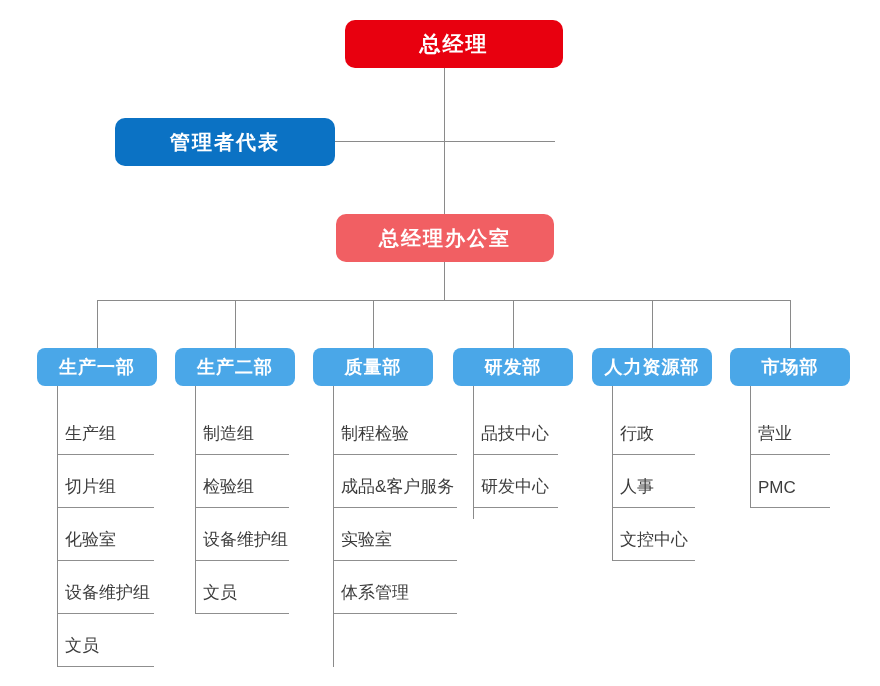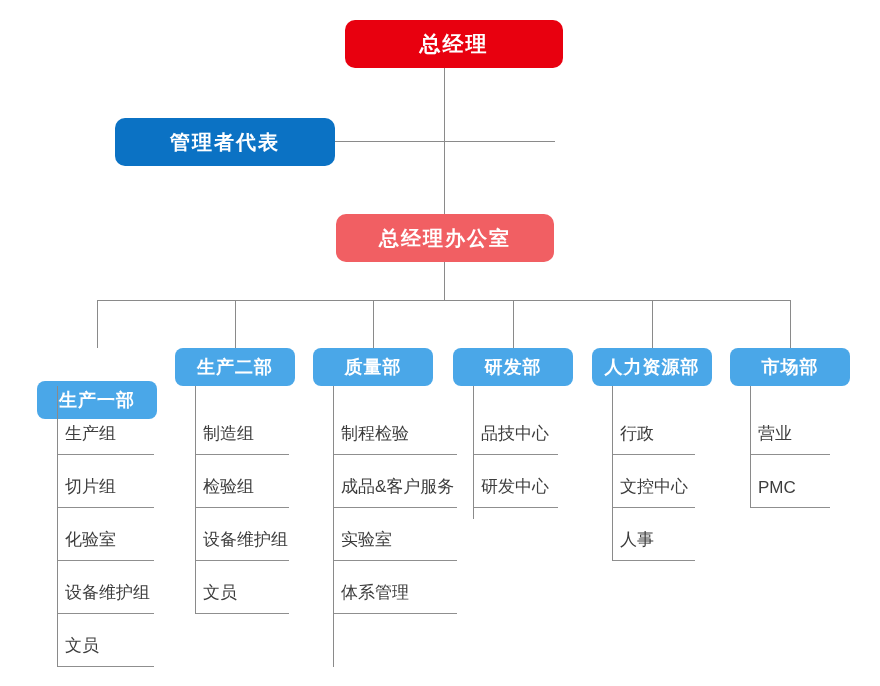--- a/index.html
+++ b/index.html
@@ -64,21 +64,21 @@
   <div class="line h" style="left:97px;top:300px;width:694px;"></div>
 
   <div class="box red" style="left:336px;top:20px;width:218px;height:48px;">总经理</div>
 
   <div class="box blue" style="left:115px;top:118px;width:220px;height:48px;">管理者代表</div>
 
   <div class="box salmon" style="left:336px;top:214px;width:218px;height:48px;">总经理办公室</div>
 
   <div id="departments">
       <div class="line v" style="left: 97px; top: 300px; height: 48px;"></div>
-      <div class="dept-box" style="left: 37px; top: 348px; width: 120px; height: 38px; margin-top: 33px;">生产一部</div>
+      <div class="dept-box" style="left: 37px; top: 348px; width: 120px; height: 38px;">生产一部</div>
       <div class="column" style="left: 57px; top: 386px; width: 97px; height: 281px;">
         <div class="col-spacer"></div>
         <div class="unit">生产组</div>
         <div class="unit">切片组</div>
         <div class="unit">化验室</div>
         <div class="unit">设备维护组</div>
         <div class="unit">文员</div>
       </div>
       <div class="line v" style="left: 235px; top: 300px; height: 48px;"></div>
       <div class="dept-box" style="left: 175px; top: 348px; width: 120px; height: 38px;">生产二部</div>
@@ -103,22 +103,22 @@
       <div class="column" style="left: 473px; top: 386px; width: 85px; height: 133px;">
         <div class="col-spacer"></div>
         <div class="unit">品技中心</div>
         <div class="unit">研发中心</div>
       </div>
       <div class="line v" style="left: 652px; top: 300px; height: 48px;"></div>
       <div class="dept-box" style="left: 592px; top: 348px; width: 120px; height: 38px;">人力资源部</div>
       <div class="column" style="left: 612px; top: 386px; width: 83px; height: 175px;">
         <div class="col-spacer"></div>
         <div class="unit">行政</div>
+        <div class="unit">人事</div>
         <div class="unit">文控中心</div>
-        <div class="unit">人事</div>
       </div>
       <div class="line v" style="left: 790px; top: 300px; height: 48px;"></div>
       <div class="dept-box" style="left: 730px; top: 348px; width: 120px; height: 38px;">市场部</div>
       <div class="column" style="left: 750px; top: 386px; width: 80px; height: 122px;">
         <div class="col-spacer"></div>
         <div class="unit">营业</div>
         <div class="unit">PMC</div>
       </div>
     </div>
 

